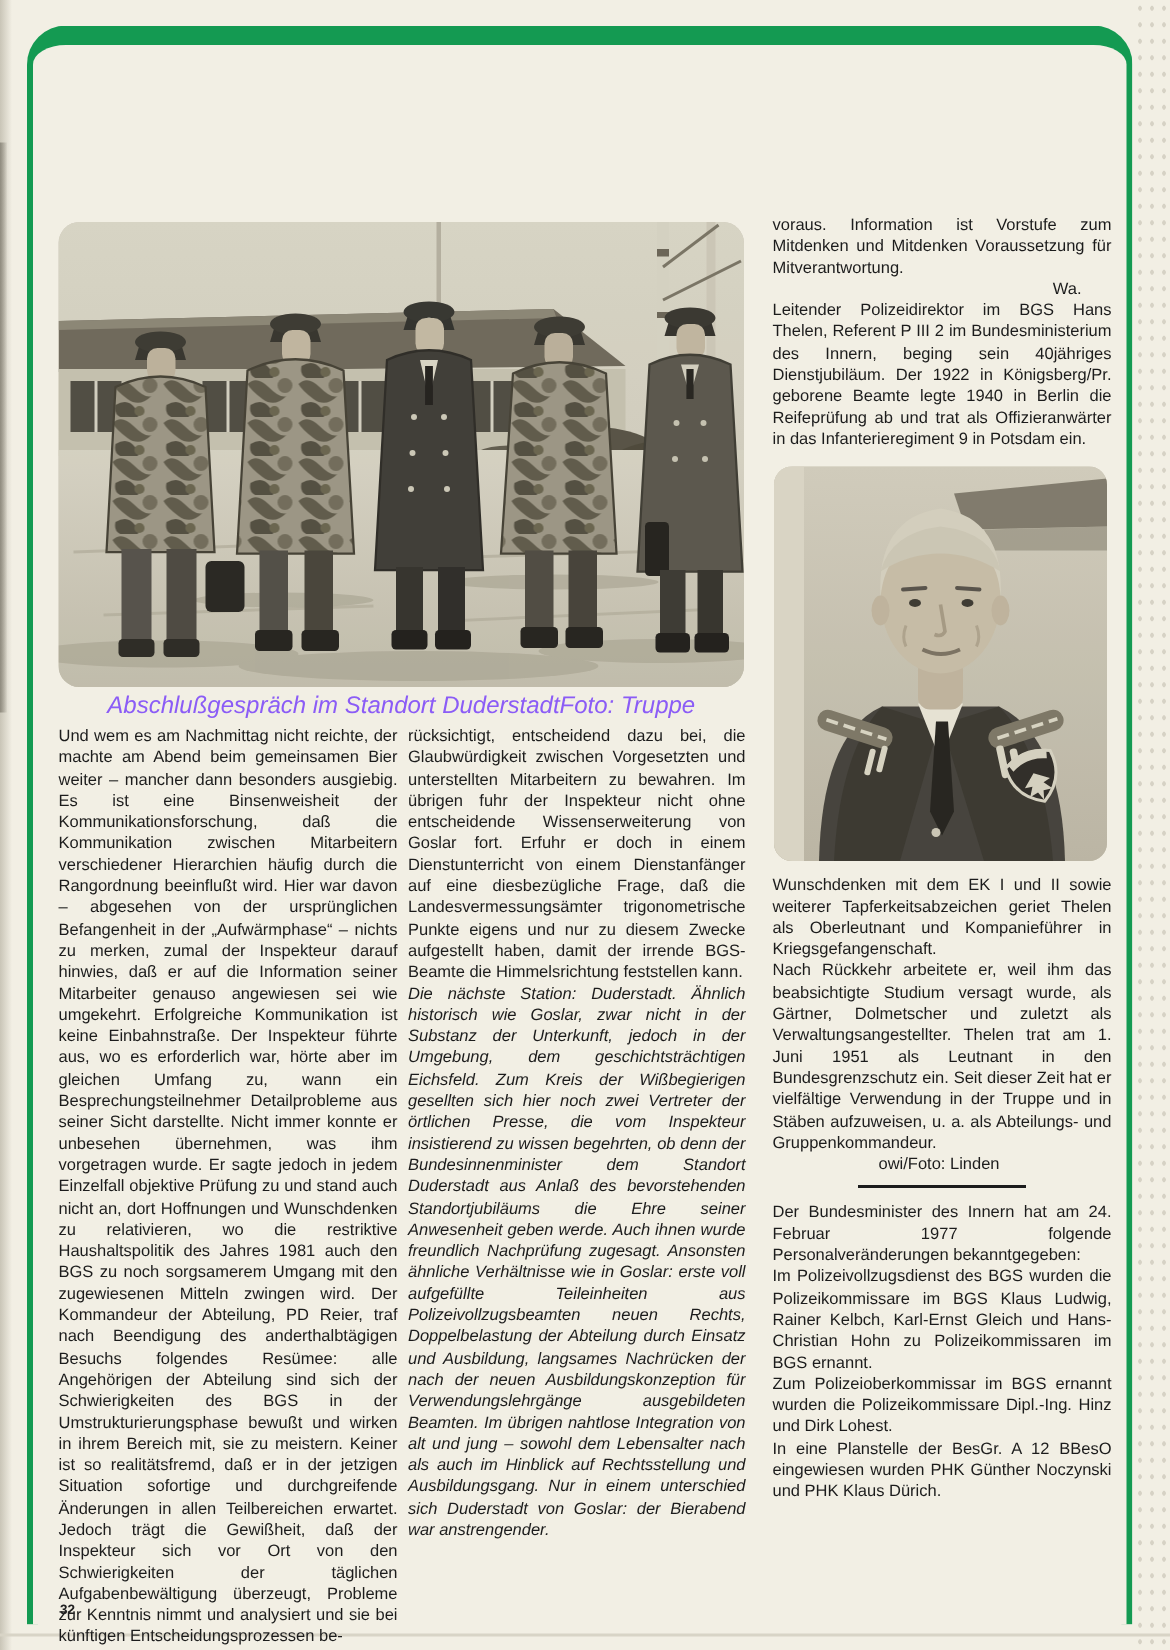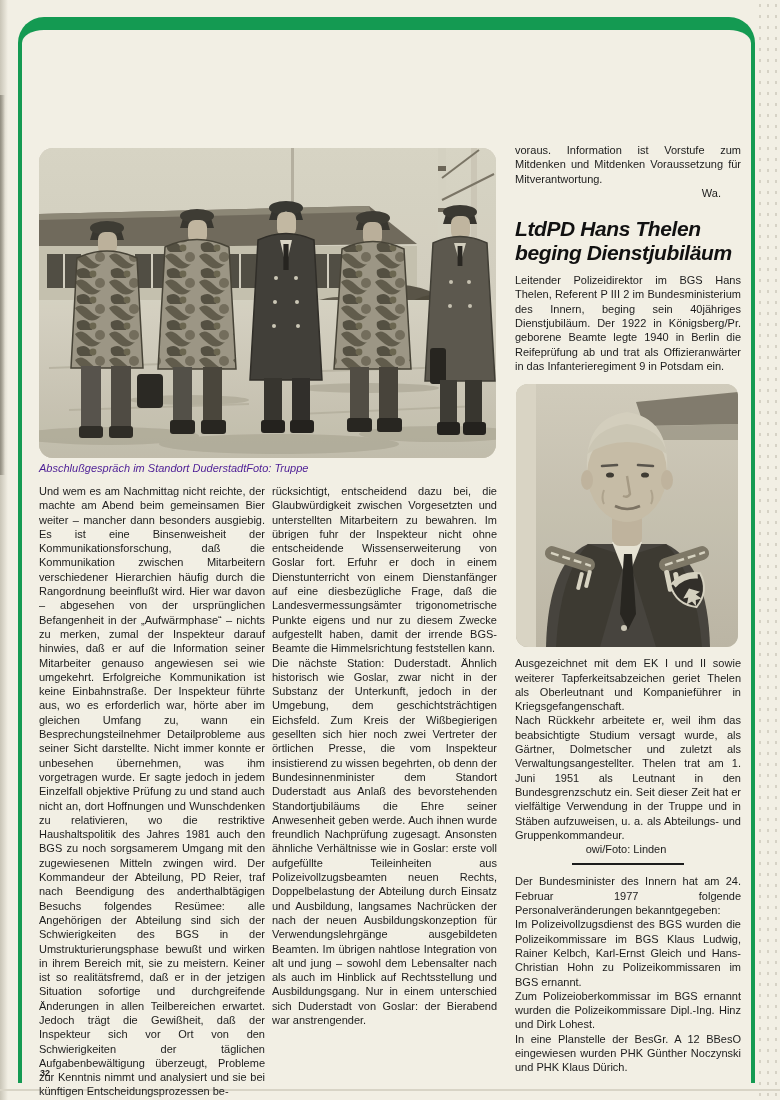--- a/index.html
+++ b/index.html
@@ -28,26 +28,26 @@
 
   :root{--green:#149a52;}
 
   .body-text{font-size:11px;line-height:14.3px;text-align:justify;hyphens:auto;}
   .body-text p{margin:0;}
 
   
   .photo-main{position:absolute;left:39px;top:148px;width:457px;height:310px;
     border-radius:14px;overflow:hidden;background:#cfcbbc;}
   .caption-row{position:absolute;left:39px;top:462px;width:457px;
-    display:flex;justify-content:flex-start;
-    font-size:11px;font-style:italic;color:#4c1d95;}
+    display:flex;justify-content:center;
+    font-size:16px;font-style:italic;color:#8b5cf6;}
   .col{position:absolute;top:484px;width:226px;}
   .col1{left:39px;}
   .col2{left:272px;width:225px;}
-  .col2 p + p{margin-top:0;}
+  .col2 p + p{margin-top:0;font-style:italic;}
 
   
   .colr{position:absolute;left:515px;top:143px;width:226px;}
   .sig{text-align:right;padding-right:20px;}
   .sig2{text-align:center;padding-right:4px;}
   .headline{font-size:21px;line-height:23.5px;font-weight:800;font-style:italic;
     letter-spacing:-0.4px;margin:17px 0 9px 0;color:#111;}
   .portrait{width:222px;height:263px;border-radius:12px;overflow:hidden;
     background:#cac5b4;margin:11px 0 9px 1px;}
   .divider{width:112px;border:none;border-top:2px solid #1c1c1c;margin:7px auto 9px auto;}
@@ -229,24 +229,20 @@
 
   <div class="col col2 body-text">
     <p>rücksichtigt, entscheidend dazu bei, die Glaubwürdigkeit zwischen Vorgesetzten und unterstellten Mitarbeitern zu bewahren. Im übrigen fuhr der Inspekteur nicht ohne entscheidende Wissenserweiterung von Goslar fort. Erfuhr er doch in einem Dienstunterricht von einem Dienstanfänger auf eine diesbezügliche Frage, daß die Landesvermessungsämter trigonometrische Punkte eigens und nur zu diesem Zwecke aufgestellt haben, damit der irrende BGS-Beamte die Himmelsrichtung feststellen kann.</p>
     <p>Die nächste Station: Duderstadt. Ähnlich historisch wie Goslar, zwar nicht in der Substanz der Unterkunft, jedoch in der Umgebung, dem geschichtsträchtigen Eichsfeld. Zum Kreis der Wißbegierigen gesellten sich hier noch zwei Vertreter der örtlichen Presse, die vom Inspekteur insistierend zu wissen begehrten, ob denn der Bundesinnenminister dem Standort Duderstadt aus Anlaß des bevorstehenden Standortjubiläums die Ehre seiner Anwesenheit geben werde. Auch ihnen wurde freundlich Nachprüfung zugesagt. Ansonsten ähnliche Verhältnisse wie in Goslar: erste voll aufgefüllte Teileinheiten aus Polizeivollzugsbeamten neuen Rechts, Doppelbelastung der Abteilung durch Einsatz und Ausbildung, langsames Nachrücken der nach der neuen Ausbildungskonzeption für Verwendungslehrgänge ausgebildeten Beamten. Im übrigen nahtlose Integration von alt und jung – sowohl dem Lebensalter nach als auch im Hinblick auf Rechtsstellung und Ausbildungsgang. Nur in einem unterschied sich Duderstadt von Goslar: der Bierabend war anstrengender.</p>
   </div>
 
   <div class="colr body-text">
     <p>voraus. Information ist Vorstufe zum Mitdenken und Mitdenken Voraussetzung für Mitverantwortung.</p>
     <p class="sig">Wa.</p>
 
-    <div class="headline">
-      <div>LtdPD Hans Thelen</div>
-      <div>beging Dienstjubiläum</div>
-    </div>
 
     <p>Leitender Polizeidirektor im BGS Hans Thelen, Referent P III 2 im Bundesministerium des Innern, beging sein 40jähriges Dienstjubiläum. Der 1922 in Königsberg/Pr. geborene Beamte legte 1940 in Berlin die Reifeprüfung ab und trat als Offizieranwärter in das Infanterieregiment 9 in Potsdam ein.</p>
 
     <div class="portrait">
       <svg width="222" height="263" viewBox="0 0 222 263">
         <defs>
           <linearGradient id="pbg" x1="0" y1="0" x2="0" y2="1">
             <stop offset="0" stop-color="#d4cfbf"></stop>
               <stop offset="1" stop-color="#beb8a7"></stop>
           </linearGradient>
@@ -307,21 +303,21 @@
         <g transform="translate(176,212) rotate(-22)">
           <path d="M-16,-18 q16,-8 32,0 q2,20 -16,30 q-18,-10 -16,-30 z" fill="#2e2b26" stroke="#d9d4c3" stroke-width="2"></path>
           <path d="M-14,-20 q14,-7 28,0 l-2,6 q-12,-6 -24,0 z" fill="#d9d4c3"></path>
           <path d="M0,-8 l-9,7 5,1 -4,6 6,-1 2,6 2,-6 6,1 -4,-6 5,-1 z" fill="#d9d4c3"></path>
         </g>
         <circle cx="108" cy="244" r="3" fill="#cfcab9"></circle>
         <rect width="222" height="263" fill="#8a8470" opacity=".05"></rect>
       </svg>
     </div>
 
-    <p>Ausgezeichnet mit dem EK I und II sowie weiterer Tapferkeitsabzeichen geriet Thelen als Oberleutnant und Kompanieführer in Kriegsgefangenschaft.</p>
+    <p>Wunschdenken mit dem EK I und II sowie weiterer Tapferkeitsabzeichen geriet Thelen als Oberleutnant und Kompanieführer in Kriegsgefangenschaft.</p>
     <p>Nach Rückkehr arbeitete er, weil ihm das beabsichtigte Studium versagt wurde, als Gärtner, Dolmetscher und zuletzt als Verwaltungsangestellter. Thelen trat am 1. Juni 1951 als Leutnant in den Bundesgrenzschutz ein. Seit dieser Zeit hat er vielfältige Verwendung in der Truppe und in Stäben aufzuweisen, u. a. als Abteilungs- und Gruppenkommandeur.</p>
     <p class="sig2">owi/Foto: Linden</p>
 
     <hr class="divider">
 
     <p>Der Bundesminister des Innern hat am 24. Februar 1977 folgende Personalveränderungen bekanntgegeben:</p>
     <p>Im Polizeivollzugsdienst des BGS wurden die Polizeikommissare im BGS Klaus Ludwig, Rainer Kelbch, Karl-Ernst Gleich und Hans-Christian Hohn zu Polizeikommissaren im BGS ernannt.</p>
     <p>Zum Polizeioberkommissar im BGS ernannt wurden die Polizeikommissare Dipl.-Ing. Hinz und Dirk Lohest.</p>
     <p>In eine Planstelle der BesGr. A 12 BBesO eingewiesen wurden PHK Günther Noczynski und PHK Klaus Dürich.</p>
   </div>

